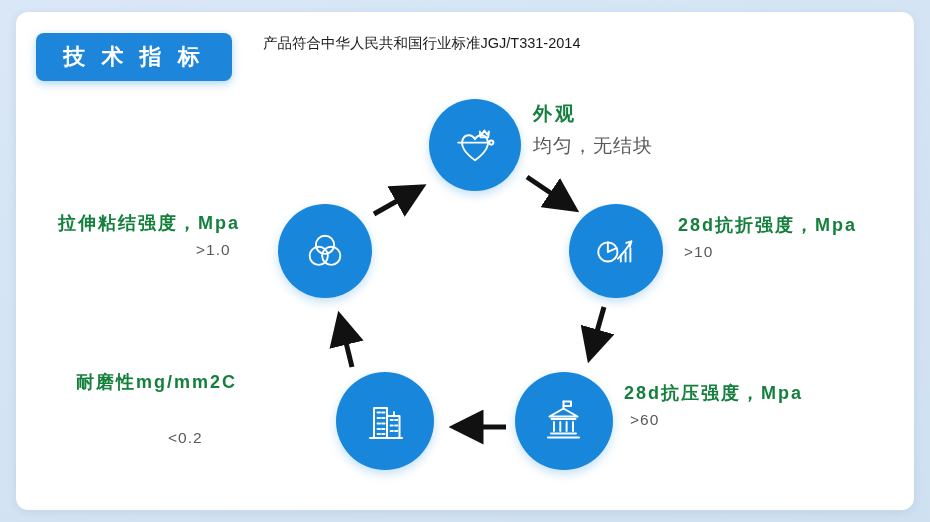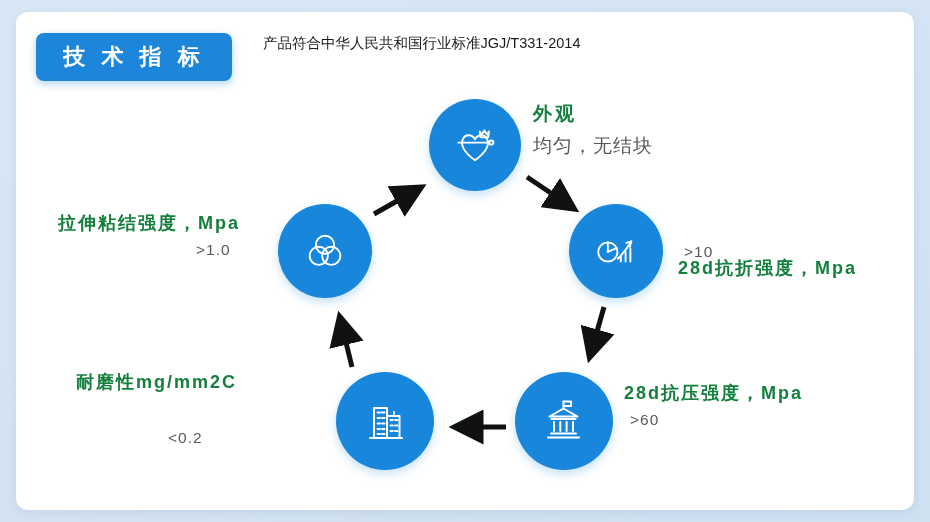--- a/index.html
+++ b/index.html
@@ -87,21 +87,21 @@
         <svg width="46" height="46" viewBox="0 0 48 48" fill="none" stroke="#ffffff" stroke-width="2" stroke-linecap="round" stroke-linejoin="round">
           <circle cx="15.5" cy="25" r="10"></circle>
           <path d="M15.5 25 V15"></path>
           <path d="M15.5 25 L24.5 21"></path>
           <path d="M29 35 V29 M34 35 V25 M39 35 V21"></path>
           <path d="M26 32 C31 27 35 22 40 14"></path>
           <path d="M34.8 15.6 L40 14 L38.5 19.3"></path>
         </svg>
       </span>
     </div>
-    <div class="lbl" style="left:662px;top:201px;margin-top:43px;">28d抗折强度，Mpa</div>
+    <div class="lbl" style="left:662px;top:201px;">28d抗折强度，Mpa</div>
     <div class="val" style="left:668px;top:231px;">&gt;10</div>
 
     <div class="node-circle" style="left:499px;top:360px;width:98px;height:98px;">
       <span>
         <svg width="48" height="48" viewBox="0 0 48 48" fill="none" stroke="#ffffff" stroke-width="2" stroke-linecap="round" stroke-linejoin="round">
           <path d="M23.5 4.5 V12"></path>
           <path d="M23.5 4.5 H31 V9 H23.5"></path>
           <path d="M9.5 19.5 L23.5 11.5 L37.5 19.5 Z"></path>
           <path d="M11.5 22 H35.5"></path>
           <path d="M14 25 V34 M20.3 25 V34 M26.6 25 V34 M33 25 V34"></path>

